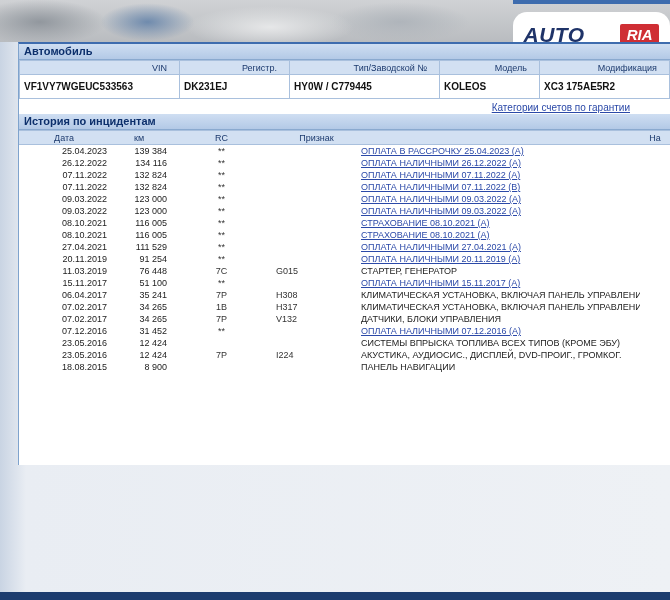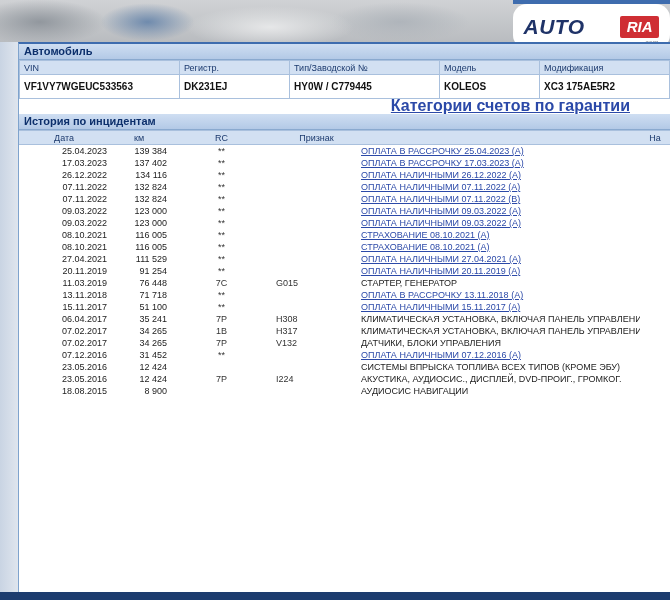--- a/index.html
+++ b/index.html
@@ -16,54 +16,54 @@
       radial-gradient(ellipse at center, rgba(140,146,153,.9), rgba(140,146,153,0) 72%),
       radial-gradient(ellipse at center, rgba(232,233,234,.95), rgba(232,233,234,0) 70%),
       radial-gradient(ellipse at center, rgba(170,176,183,.8), rgba(170,176,183,0) 70%),
       linear-gradient(180deg,#d0d2d5 0%,#b9bcc0 100%);
     background-size:95px 38px,130px 44px,170px 42px,140px 40px,100% 100%;
     background-position:100px 3px,-25px 0px,185px 6px,330px 2px,0 0;
     background-repeat:no-repeat;
   }
   .top-right-bar{position:absolute;right:0;top:0;width:157px;height:4px;background:var(--accent-blue,#3e6cae);}
   .logo-box{
-    position:absolute;right:0;top:4px;width:157px;height:45px;background:#fff;
+    position:absolute;right:0;top:12px;width:157px;height:45px;background:#fff;
     display:flex;align-items:center;justify-content:center;gap:5px;border-radius:14px;
   }
   .logo-auto{font-size:21px;font-weight:bold;font-style:italic;color:var(--logo-navy,#1f3368);letter-spacing:.5px;}
   .logo-ria-wrap{position:relative;display:inline-block;margin-left:30px;}
   .logo-ria{
     display:inline-block;background:var(--brand-red,#cf2e34);color:#fff;
     font-size:15px;font-weight:bold;font-style:italic;padding:2px 7px 3px 7px;border-radius:2px;
   }
   .logo-com{position:absolute;right:1px;bottom:-8px;font-size:7px;color:#8a8f97;font-style:normal;}
   
   .panel{
-    position:absolute;left:18px;top:42px;width:652px;height:550px;background:#fff;
+    position:absolute;left:18px;top:42px;width:652px;height:423px;background:#fff;
     border-top:2px solid var(--accent-blue,#3e6cae);
     border-left:1px solid #7fa3cd;
     box-sizing:border-box;overflow:hidden;
   }
   .section-bar{
     height:15px;line-height:15px;padding:0 5px;
     background:linear-gradient(180deg,#cfdef2,#b3c9e6);
     border-bottom:1px solid #8aa9cf;
     color:var(--navy-text,#0c2f6b);font-size:11px;font-weight:bold;
   }
   table{border-collapse:collapse;width:100%;table-layout:fixed;}
   
   .vehicle-table td{border:1px solid #a9c0dd;white-space:nowrap;overflow:hidden;}
   .veh-head td{
-    background:#d2e0f2;color:#1c3a6e;font-size:9px;height:13px;text-align:left;padding:0 4px;
+    background:#d2e0f2;color:#1c3a6e;font-size:9px;height:13px;text-align:right;padding:0 12px;
   }
   .veh-vals td{
     background:#fff;color:#111;font-size:10px;font-weight:bold;height:15px;padding:4px 4px;text-align:left;
   }
   .link-row{height:15px;line-height:14px;text-align:right;padding-right:40px;}
-  .warranty-link{color:var(--link-blue,#2b49a8);font-size:16px;font-weight:bold;text-decoration:underline;cursor:pointer;text-align:center;}
+  .warranty-link{color:var(--link-blue,#2b49a8);font-size:10px;font-weight:normal;text-decoration:underline;cursor:pointer;text-align:center;}
   
   .inc-table td{font-size:9px;height:12px;line-height:12px;padding:0 2px;white-space:nowrap;overflow:hidden;}
   .inc-head td{
     background:#d2e0f2;color:#1c3a6e;height:13px;text-align:center;
     border-top:1px solid #a9c0dd;border-bottom:1px solid #a9c0dd;margin-top:33px;
   }
   .cell-date{text-align:right;padding-right:6px;color:#222;}
   .cell-km{text-align:right;padding-right:6px;color:#222;}
   .cell-rc{text-align:center;color:#333;}
   .cell-code{color:#333;}
@@ -144,28 +144,20 @@
     <tbody>
         <tr>
           <td class="cell-date">25.04.2023</td>
           <td class="cell-km">139 384</td>
           <td class="cell-rc">**</td>
           <td class="cell-code"></td>
           <td class="cell-desc"><a href="#">ОПЛАТА В РАССРОЧКУ 25.04.2023 (А)</a></td>
           <td class="cell-last"></td>
         </tr>
         <tr>
-          <td class="cell-date">17.03.2023</td>
-          <td class="cell-km">137 402</td>
-          <td class="cell-rc">**</td>
-          <td class="cell-code"></td>
-          <td class="cell-desc"><a href="#">ОПЛАТА В РАССРОЧКУ 17.03.2023 (А)</a></td>
-          <td class="cell-last"></td>
-        </tr>
-        <tr>
           <td class="cell-date">26.12.2022</td>
           <td class="cell-km">134 116</td>
           <td class="cell-rc">**</td>
           <td class="cell-code"></td>
           <td class="cell-desc"><a href="#">ОПЛАТА НАЛИЧНЫМИ 26.12.2022 (А)</a></td>
           <td class="cell-last"></td>
         </tr>
         <tr>
           <td class="cell-date">07.11.2022</td>
           <td class="cell-km">132 824</td>
@@ -232,28 +224,20 @@
         </tr>
         <tr>
           <td class="cell-date">11.03.2019</td>
           <td class="cell-km">76 448</td>
           <td class="cell-rc">7C</td>
           <td class="cell-code">G015</td>
           <td class="cell-desc">СТАРТЕР, ГЕНЕРАТОР</td>
           <td class="cell-last"></td>
         </tr>
         <tr>
-          <td class="cell-date">13.11.2018</td>
-          <td class="cell-km">71 718</td>
-          <td class="cell-rc">**</td>
-          <td class="cell-code"></td>
-          <td class="cell-desc"><a href="#">ОПЛАТА В РАССРОЧКУ 13.11.2018 (А)</a></td>
-          <td class="cell-last"></td>
-        </tr>
-        <tr>
           <td class="cell-date">15.11.2017</td>
           <td class="cell-km">51 100</td>
           <td class="cell-rc">**</td>
           <td class="cell-code"></td>
           <td class="cell-desc"><a href="#">ОПЛАТА НАЛИЧНЫМИ 15.11.2017 (А)</a></td>
           <td class="cell-last"></td>
         </tr>
         <tr>
           <td class="cell-date">06.04.2017</td>
           <td class="cell-km">35 241</td>
@@ -300,21 +284,21 @@
           <td class="cell-rc">7P</td>
           <td class="cell-code">I224</td>
           <td class="cell-desc">АКУСТИКА, АУДИОСИС., ДИСПЛЕЙ, DVD-ПРОИГ., ГРОМКОГ.</td>
           <td class="cell-last"></td>
         </tr>
         <tr>
           <td class="cell-date">18.08.2015</td>
           <td class="cell-km">8 900</td>
           <td class="cell-rc"></td>
           <td class="cell-code"></td>
-          <td class="cell-desc">АУДИОСИС НАВИГАЦИИ</td>
+          <td class="cell-desc">ПАНЕЛЬ НАВИГАЦИИ</td>
           <td class="cell-last"></td>
         </tr>
       </tbody>
   </table>
 
 </div>
 
 <div class="bottom-bar"></div>
 
 </body></html>

